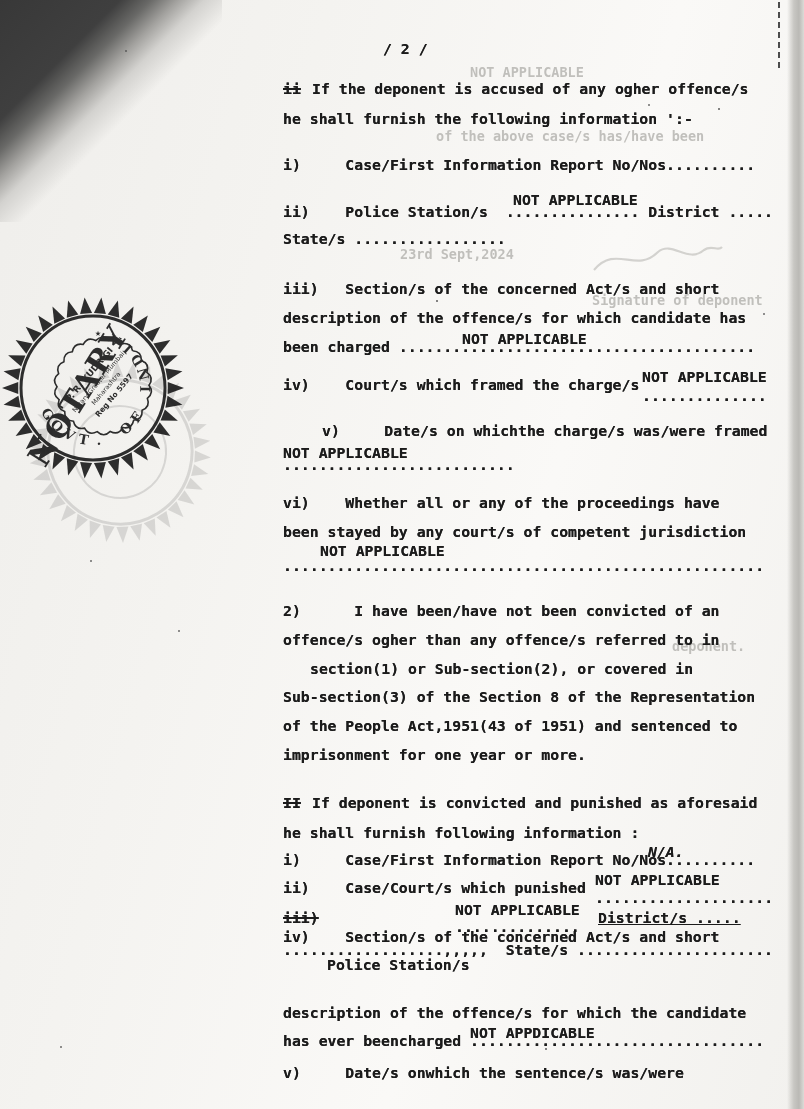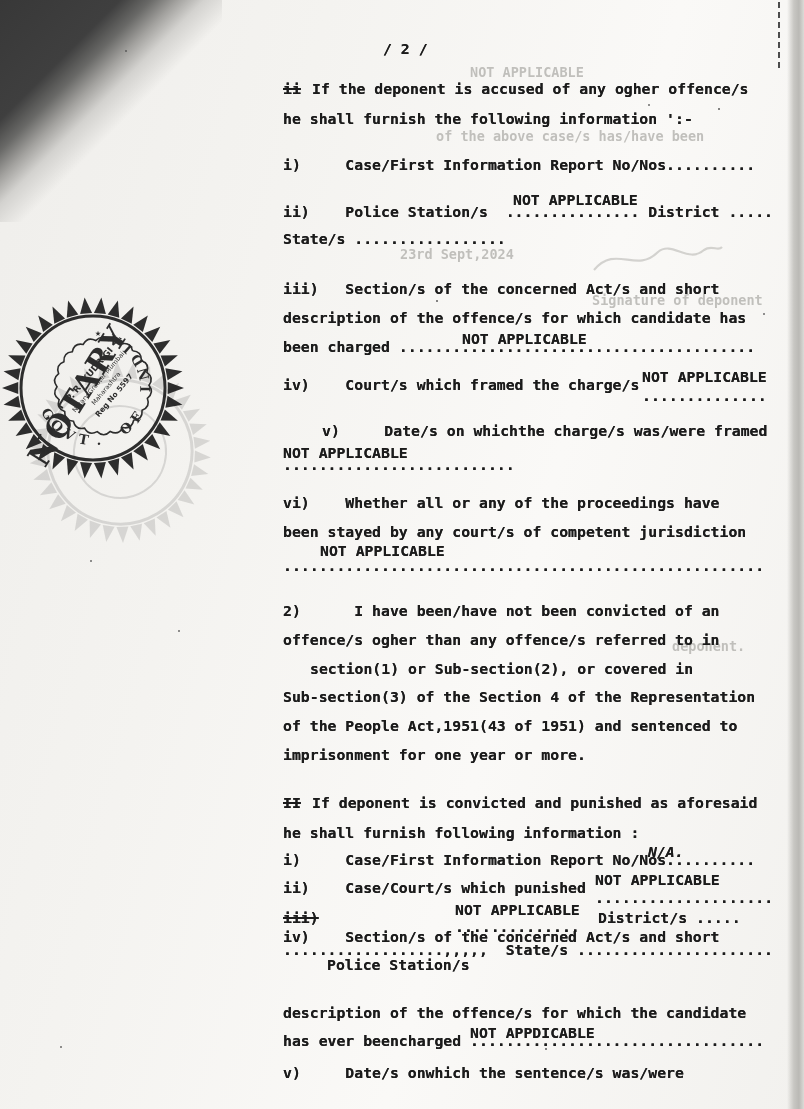--- a/index.html
+++ b/index.html
@@ -182,36 +182,36 @@
       <div class="tw" style="left: 283px; top: 422px; margin-left: 39px;">v)     Date/s on whichthe charge/s was/were framed</div>
       <div class="tw" style="left: 283px; top: 444px;">NOT APPLICABLE</div>
       <div class="tw" style="left: 283px; top: 456px;">..........................</div>
       <div class="tw" style="left: 283px; top: 494px;">vi)    Whether all or any of the proceedings have</div>
       <div class="tw" style="left: 283px; top: 523px;">been stayed by any court/s of competent jurisdiction</div>
       <div class="tw" style="left: 320px; top: 542px;">NOT APPLICABLE</div>
       <div class="tw" style="left: 283px; top: 557px;">......................................................</div>
       <div class="tw" style="left: 283px; top: 602px;">2)      I have been/have not been convicted of an</div>
       <div class="tw" style="left: 283px; top: 631px;">offence/s ogher than any offence/s referred to in</div>
       <div class="tw" style="left: 290px; top: 660px; margin-left: 20px;">section(1) or Sub-section(2), or covered in</div>
-      <div class="tw" style="left: 283px; top: 688px;">Sub-section(3) of the Section 4 of the Representation</div>
+      <div class="tw" style="left: 283px; top: 688px;">Sub-section(3) of the Section 8 of the Representation</div>
       <div class="tw" style="left: 283px; top: 717px;">of the People Act,1951(43 of 1951) and sentenced to</div>
       <div class="tw" style="left: 283px; top: 746px;">imprisonment for one year or more.</div>
       <div class="tw strike" style="left: 283px; top: 794px;">II</div>
       <div class="tw" style="left: 312px; top: 794px;">If deponent is convicted and punished as aforesaid</div>
       <div class="tw" style="left: 283px; top: 824px;">he shall furnish following information :</div>
       <div class="tw" style="left: 283px; top: 851px;">i)     Case/First Information Report No/Nos..........</div>
       <div class="tw" style="left: 648px; top: 843px; font-style: italic;">N/A.</div>
       <div class="tw" style="left: 283px; top: 879px;">ii)    Case/Court/s which punished</div>
       <div class="tw" style="left: 595px; top: 871px;">NOT APPLICABLE</div>
       <div class="tw" style="left: 595px; top: 889px;">....................</div>
       <div class="tw strike" style="left: 283px; top: 909px;">iii)</div>
       <div class="tw" style="left: 327px; top: 909px; margin-top: 47px;">Police Station/s</div>
       <div class="tw" style="left: 455px; top: 901px;">NOT APPLICABLE</div>
       <div class="tw" style="left: 455px; top: 918px;">..............</div>
-      <div class="tw" style="left: 598px; top: 909px;">District/s .....</div>
+      <div class="tw" style="left: 598px; top: 909px; text-decoration: underline;">District/s .....</div>
       <div class="tw" style="left: 283px; top: 941px; text-align: center;">..................,,,,,  State/s ......................</div>
       <div class="tw" style="left: 283px; top: 928px;">iv)    Section/s of the concerned Act/s and short</div>
       <div class="tw" style="left: 283px; top: 1004px;">description of the offence/s for which the candidate</div>
       <div class="tw" style="left: 283px; top: 1032px;">has ever beencharged .................................</div>
       <div class="tw" style="left: 470px; top: 1024px;">NOT APPDICABLE</div>
       <div class="tw" style="left: 283px; top: 1064px;">v)     Date/s onwhich the sentence/s was/were</div>
     </div>
 
 </div>
 

